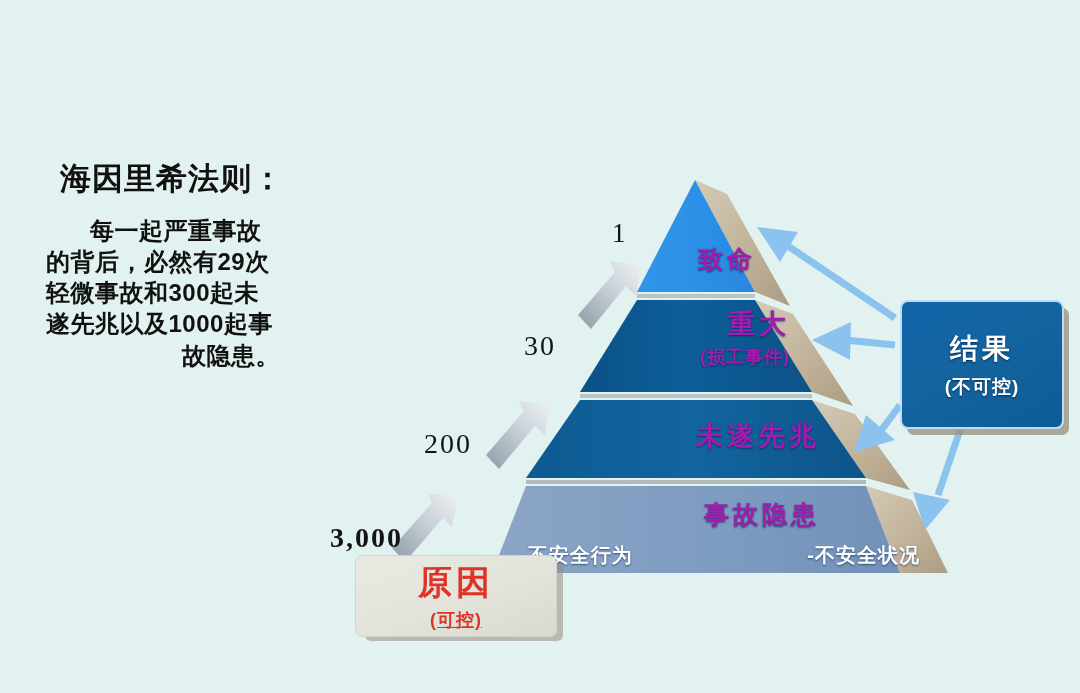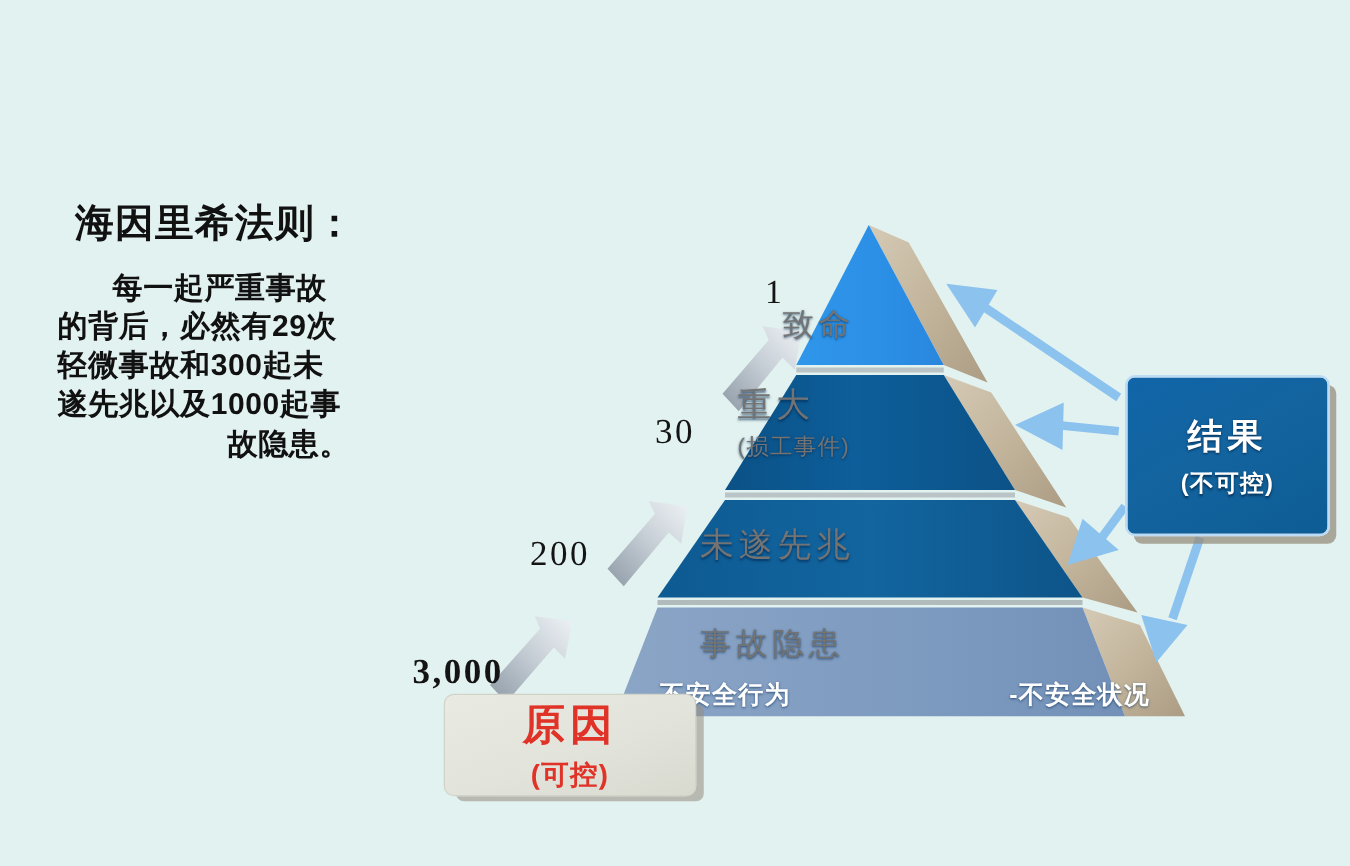--- a/index.html
+++ b/index.html
@@ -37,23 +37,23 @@
   .body-lines div{white-space:nowrap;}
   .bl-1{text-indent:44px;}
   .bl-5{text-align:center;}
 
   
   #pyr{position:absolute;left:0;top:0;}
 
   
   .lvl-label{
     position:absolute;
-    color:#737373;
-    text-align:left;
-    font-weight:normal;
+    color:#a21caf;
+    text-align:right;
+    font-weight:bold;
     text-shadow:0 1px 2px rgba(0,40,80,.75);
     pointer-events:none;
     letter-spacing:4px;
   }
   .lbl-fatal{left:626px;top:243px;width:130px;font-size:25px;}
   .lbl-major{left:590px;top:306px;width:200px;font-size:27px;}
   .lbl-major-sub{left:590px;top:345px;width:200px;font-size:18px;letter-spacing:1px;}
   .lbl-near{left:560px;top:418px;width:260px;font-size:27px;}
   .lbl-hazard{left:560px;top:498px;width:260px;font-size:25px;}
 
@@ -101,21 +101,21 @@
   #box-result .small{font-size:19px;margin-top:6px;letter-spacing:1px;text-shadow:0 1px 2px rgba(0,30,60,.8);}
 
   #box-cause{
     left:355px;top:555px;width:200px;height:80px;
     background:linear-gradient(160deg,#e9eae2 0%,#e2e3da 55%,#d8d9cf 100%);
     border:1px solid #d2d3c8;
     color:#e03227;
     box-shadow:8px 6px 0 -2px rgba(150,140,125,.55);
   }
   #box-cause .big{font-size:34px;letter-spacing:4px;}
-  #box-cause .small{font-size:22px;margin-top:2px;letter-spacing:1px;}
+  #box-cause .small{font-size:18px;margin-top:2px;letter-spacing:1px;text-decoration:underline;}
 </style>
 </head>
 <body>
 
 <div id="stage">
 
   <div class="text-block">
     <div class="title-line">海因里希法则：</div>
     <div class="body-lines">
       <div class="bl-1">每一起严重事故</div>

